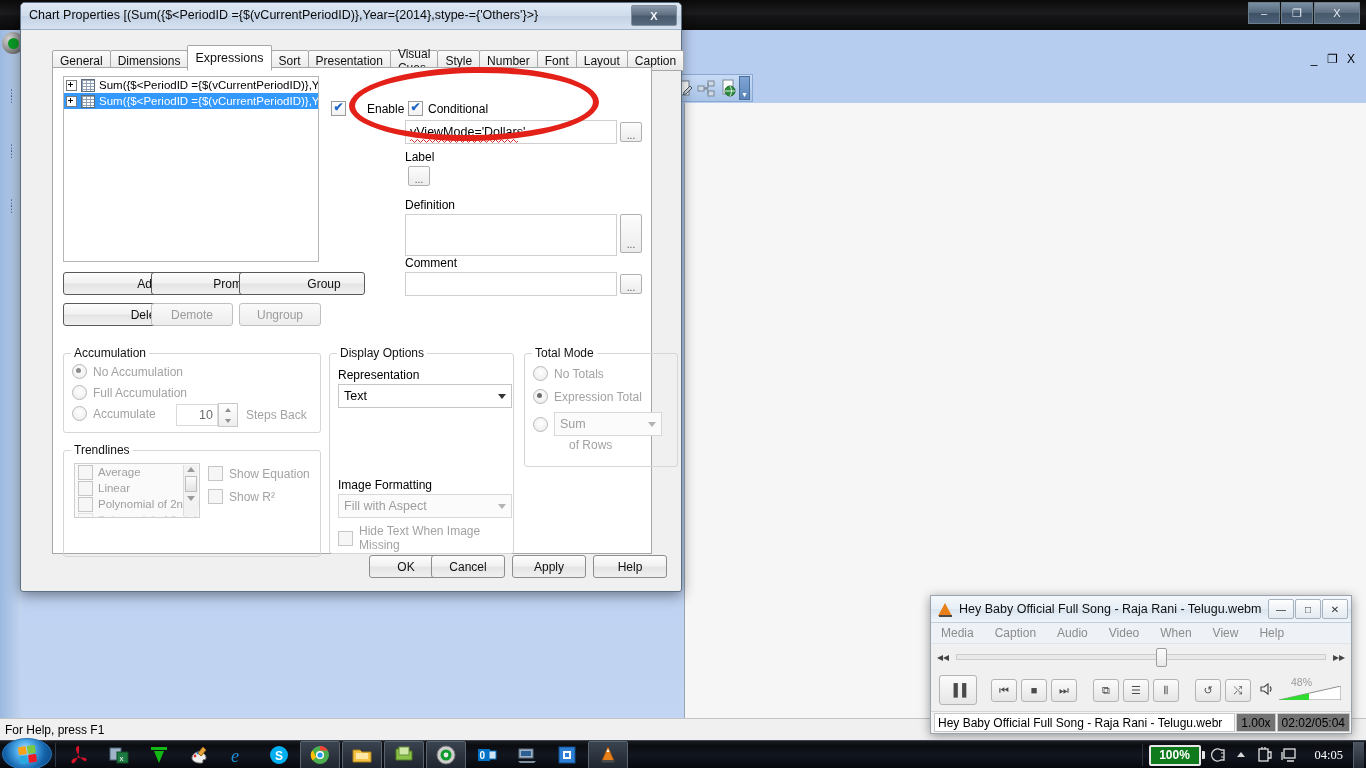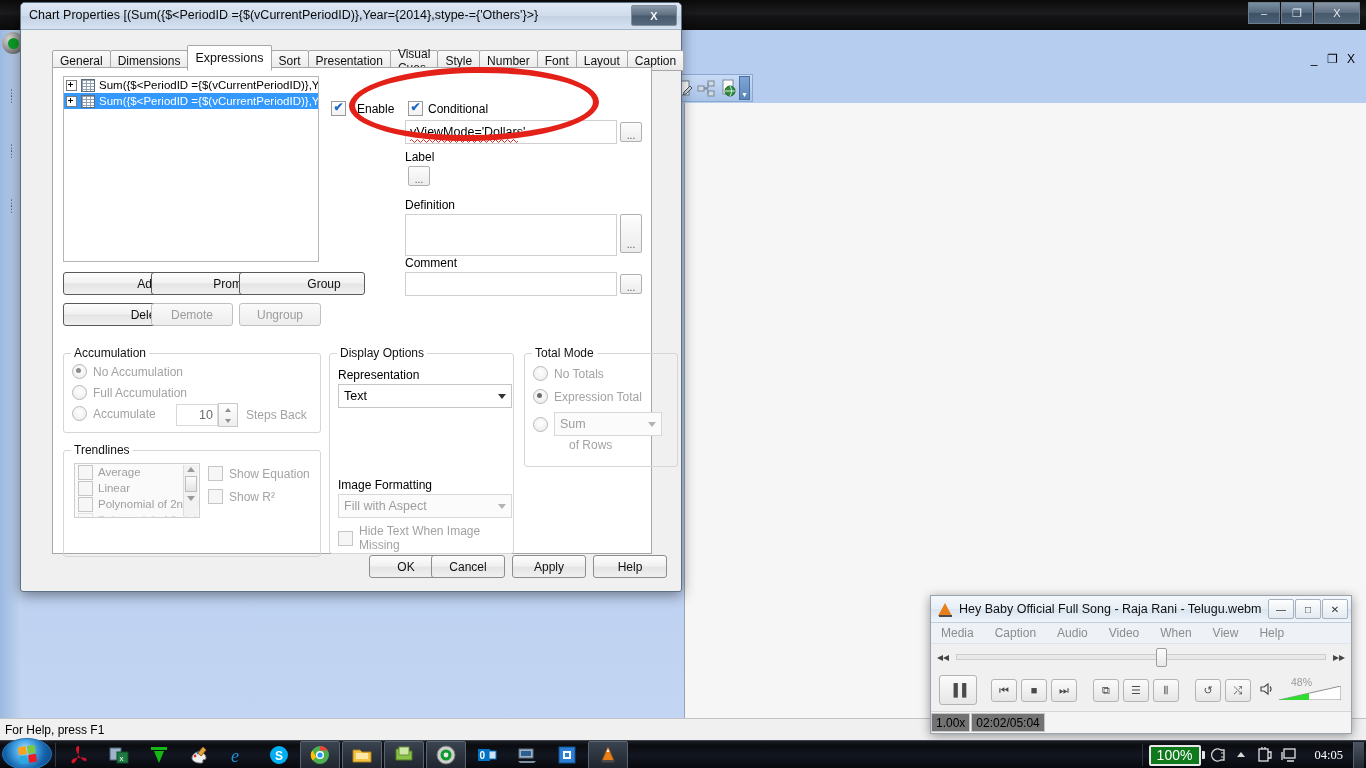--- a/index.html
+++ b/index.html
@@ -176,21 +176,21 @@
     border:1px solid #2a73b5;display:flex;align-items:center;justify-content:center;position:relative;top:-1px;}
   .orbflag{width:17px;height:17px;display:grid;grid-template-columns:1fr 1fr;grid-template-rows:1fr 1fr;gap:1.5px;transform:rotate(-8deg);}
   .orbflag i{display:block;border-radius:1px;}
   .tbsep{width:1px;height:24px;background:#313a47;margin:0 3px;}
   .tbapp{width:38px;height:26px;margin:0 1px;display:flex;align-items:center;justify-content:center;}
   .tbapp.box{border:1px solid #5a646f;border-radius:2px;background:linear-gradient(to bottom,#3a4350,#20262f);}
   .tray{margin-left:auto;display:flex;align-items:center;height:28px;padding-right:2px;}
   .traysep{width:1px;height:22px;background:#2c333d;margin:0 6px;}
   .batt{display:flex;align-items:center;}
   .battbody{width:48px;height:17px;border:2px solid #e8e8e8;border-radius:2px;background:#0e7a1c;
-    display:flex;align-items:center;justify-content:center;color:#fff;font-size:14px;font-weight:normal;}
+    display:flex;align-items:center;justify-content:center;color:#fff;font-size:12px;font-weight:bold;}
   .battcap{width:3px;height:8px;background:#e8e8e8;margin-left:1px;border-radius:0 1px 1px 0;}
   .clock{color:#fff;font-size:12.5px;margin:0 10px 0 14px;font-family:Liberation Serif, serif;}
   .showdesk{width:10px;height:26px;background:linear-gradient(to bottom,#4b5562,#222830);border-left:1px solid #556070;}
   .trayicon{width:20px;height:20px;margin:0 2px;display:flex;align-items:center;justify-content:center;}
 </style>
 </head>
 <body>
 
 <div id="bgwin">
   <div class="bg-titlebar">
@@ -373,21 +373,21 @@
         <div style="position:absolute;left:144px;top:15px;display:flex;align-items:center;gap:6px">
           <span class="cb dis"></span>
           <span class="lblmute">Show Equation</span>
         </div>
         <div style="position:absolute;left:144px;top:38px;display:flex;align-items:center;gap:6px">
           <span class="cb dis"></span>
           <span class="lblmute">Show R²</span>
         </div>
       </div>
 
-      <div style="position:absolute;left:278px;top:33px;display:flex;align-items:center;gap:11px">
+      <div style="position:absolute;left:278px;top:33px;display:flex;align-items:center;gap:21px">
         <span class="cb on"></span>
         <span>Enable</span>
       </div>
       <div style="position:absolute;left:355px;top:33px;display:flex;align-items:center;gap:5px">
         <span class="cb on"></span>
         <span>Conditional</span>
       </div>
 
       <div style="position:absolute;left:352px;top:52px;width:237px;display:flex;align-items:center">
         <div class="txtbox" style="flex:1;position:relative">
@@ -523,20 +523,21 @@
         <span class="volpct">48%</span>
         <svg class="voltri" viewBox="0 0 62 14" preserveAspectRatio="none">
           <polygon points="0,14 62,0 62,14" fill="#ffffff" stroke="#8f8f8f" stroke-width="1"></polygon>
           <polygon points="0,14 30,7.2 30,14" fill="#2fdc2f"></polygon>
         </svg>
       </span>
     </span>
   </div>
 
   <div class="vlc-bottom">
+    <span class="vb-name">Hey Baby Official Full Song - Raja Rani - Telugu.webr</span>
     <span class="vb-cell">1.00x</span>
     <span class="vb-cell">02:02/05:04</span>
   </div>
 </div>
 
 <div id="taskbar">
   <div class="startorb">
     <span class="orbflag">
       <i style="background:#f8a21c"></i>
         <i style="background:#7ac943"></i>

